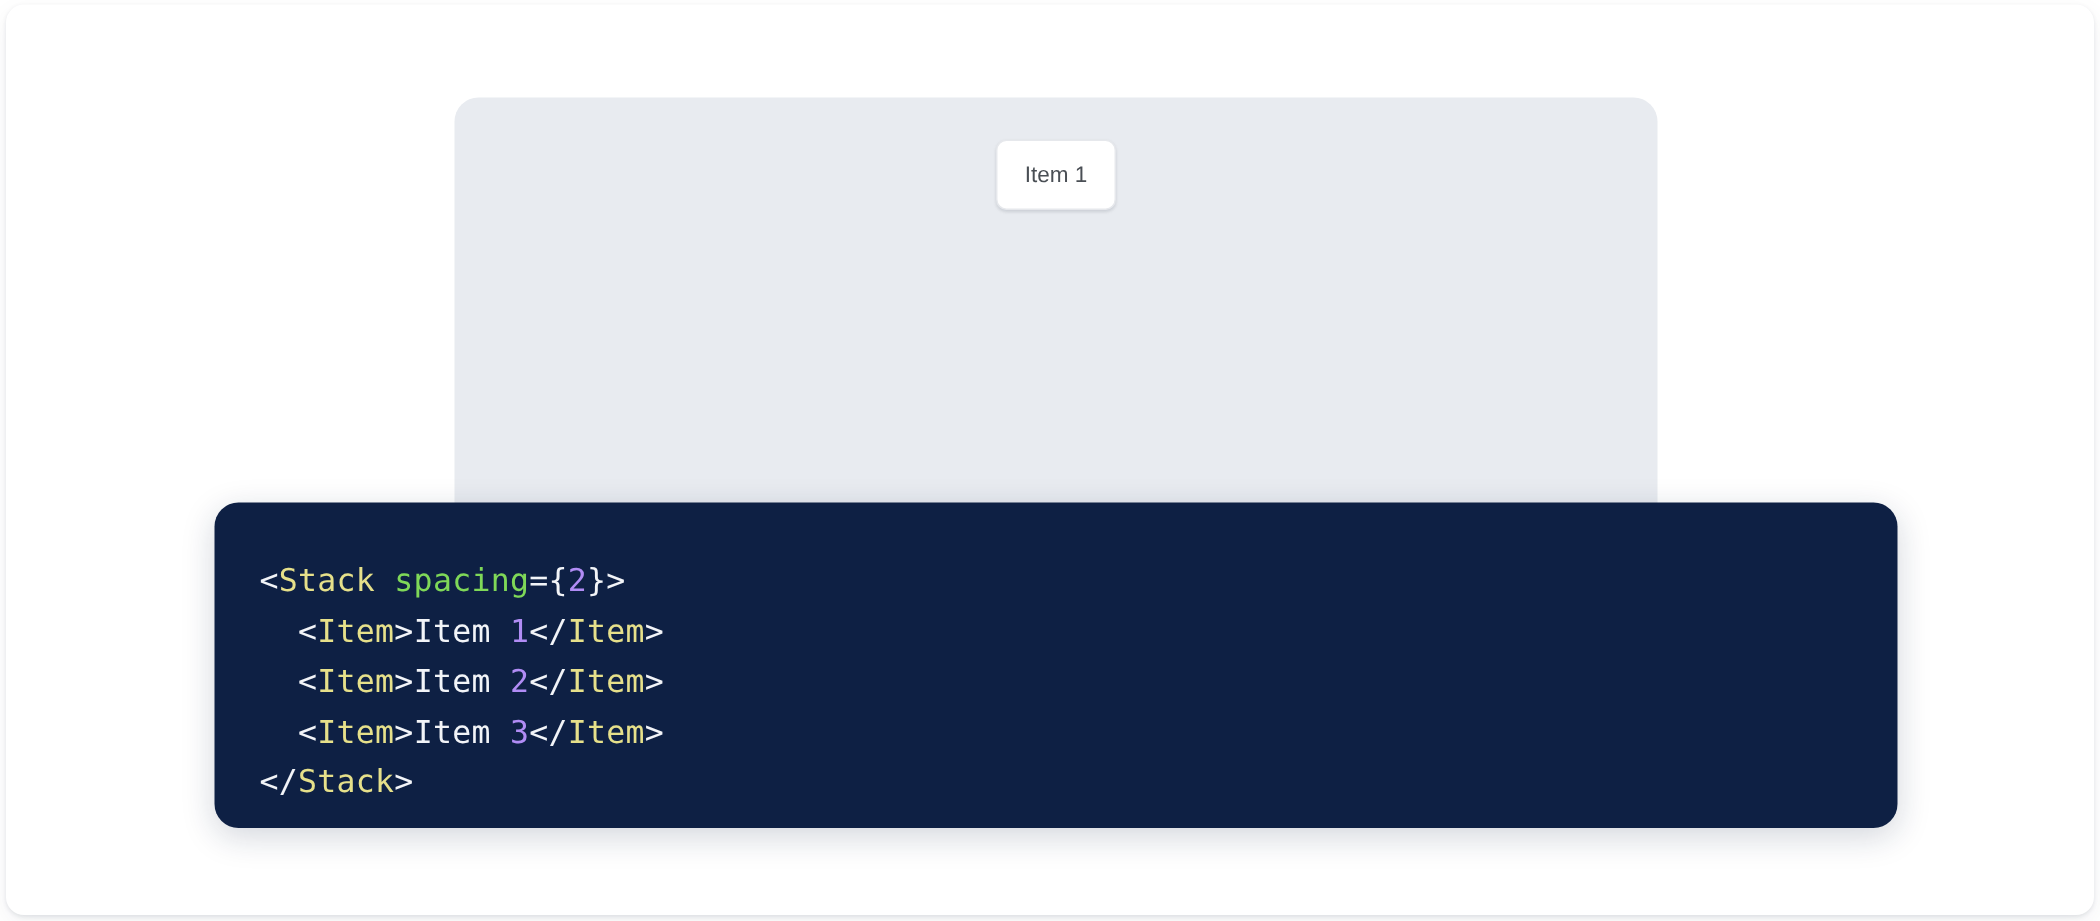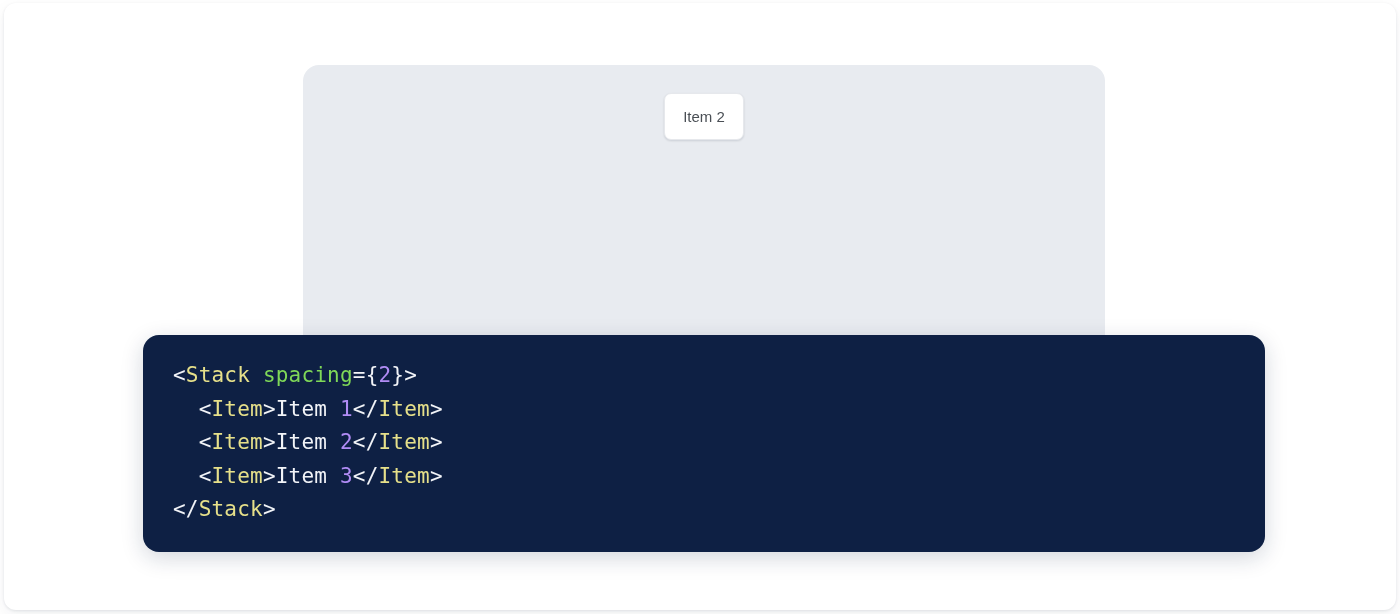--- a/index.html
+++ b/index.html
@@ -78,21 +78,21 @@
     height: 217px;
     background: #0e2044;
     border-radius: 16px;
     box-shadow: 0 6px 22px rgba(14, 32, 68, 0.18);
     overflow: hidden;
   }
 
   .code-block {
     position: absolute;
     left: 30px;
-    top: 24px;
+    top: 36px;
     font-family: "DejaVu Sans Mono", "Liberation Mono", monospace;
     font-size: 21px;
     line-height: 33.6px;
     white-space: pre;
     letter-spacing: 0.2px;
   }
 
   .code-line { display: block; }
 
   
@@ -102,21 +102,21 @@
   .tok-num    { color: #b18cf5; }
   .tok-text   { color: #f2f4f8; }
 </style>
 </head>
 <body>
 
 <div class="page-frame">
 
   <div class="preview-panel">
     <div class="stack">
-        <div class="stack-item">Item 2</div>
+        <div class="stack-item">Item 1</div>
       </div>
   </div>
 
   <div class="code-panel">
     <div class="code-block"><span class="code-line"><span class="tok-punct">&lt;</span><span class="tok-tag">Stack</span><span class="tok-text"> </span><span class="tok-attr">spacing</span><span class="tok-punct">={</span><span class="tok-num">2</span><span class="tok-punct">}&gt;</span></span><span class="code-line"><span class="tok-text">  </span><span class="tok-punct">&lt;</span><span class="tok-tag">Item</span><span class="tok-punct">&gt;</span><span class="tok-text">Item </span><span class="tok-num">1</span><span class="tok-punct">&lt;/</span><span class="tok-tag">Item</span><span class="tok-punct">&gt;</span></span><span class="code-line"><span class="tok-text">  </span><span class="tok-punct">&lt;</span><span class="tok-tag">Item</span><span class="tok-punct">&gt;</span><span class="tok-text">Item </span><span class="tok-num">2</span><span class="tok-punct">&lt;/</span><span class="tok-tag">Item</span><span class="tok-punct">&gt;</span></span><span class="code-line"><span class="tok-text">  </span><span class="tok-punct">&lt;</span><span class="tok-tag">Item</span><span class="tok-punct">&gt;</span><span class="tok-text">Item </span><span class="tok-num">3</span><span class="tok-punct">&lt;/</span><span class="tok-tag">Item</span><span class="tok-punct">&gt;</span></span><span class="code-line"><span class="tok-punct">&lt;/</span><span class="tok-tag">Stack</span><span class="tok-punct">&gt;</span></span></div>
   </div>
 
 </div>
 
 </body></html>

